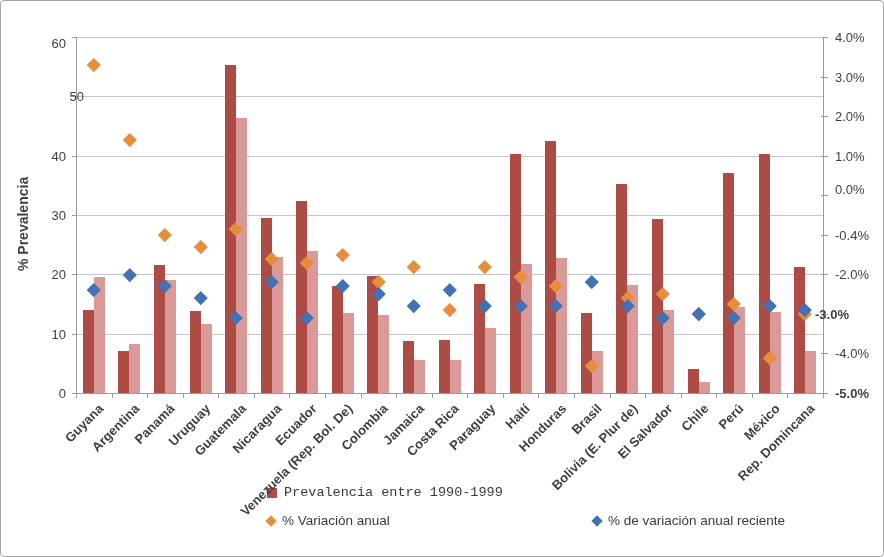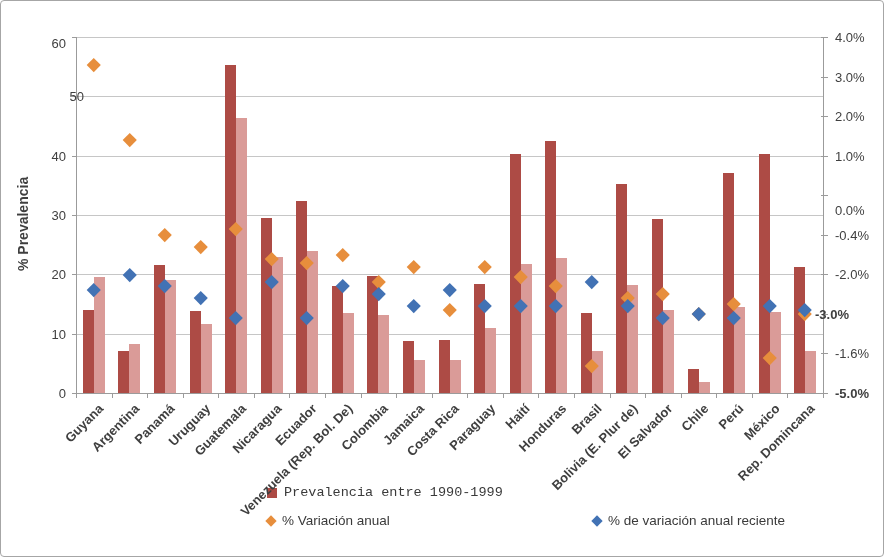--- a/index.html
+++ b/index.html
@@ -178,25 +178,25 @@
     <div class="ylab" style="left: 49px; top: 89.3333px;">50</div>
     <div class="ylab" style="left: 31px; top: 148.667px;">40</div>
     <div class="ylab" style="left: 31px; top: 208px;">30</div>
     <div class="ylab" style="left: 31px; top: 267.333px;">20</div>
     <div class="ylab" style="left: 31px; top: 326.667px;">10</div>
     <div class="ylab" style="left: 31px; top: 386px;">0</div>
     <div class="rlab" style="left: 834px; top: 30px;">4.0%</div>
     <div class="rlab" style="left: 834px; top: 69.5556px;">3.0%</div>
     <div class="rlab" style="left: 834px; top: 109.111px;">2.0%</div>
     <div class="rlab" style="left: 834px; top: 148.667px;">1.0%</div>
-    <div class="rlab" style="left: 834px; top: 203px;">0.0%</div>
+    <div class="rlab" style="left: 834px; top: 182px;">0.0%</div>
     <div class="rlab" style="left: 834px; top: 227.778px;">-0.4%</div>
     <div class="rlab" style="left: 834px; top: 267.333px;">-2.0%</div>
     <div class="rlab" style="left: 814px; top: 306.889px; font-weight: bold;">-3.0%</div>
-    <div class="rlab" style="left: 834px; top: 346.444px;">-1.6%</div>
+    <div class="rlab" style="left: 834px; top: 346.444px;">-4.0%</div>
     <div class="rlab" style="left: 834px; top: 386px; font-weight: bold;">-5.0%</div>
     <div class="catlab" style="top: 400px; right: 787.214px;">Guyana</div>
     <div class="catlab" style="top: 400px; right: 751.643px;">Argentina</div>
     <div class="catlab" style="top: 400px; right: 716.071px;">Panamá</div>
     <div class="catlab" style="top: 400px; right: 680.5px;">Uruguay</div>
     <div class="catlab" style="top: 400px; right: 644.929px;">Guatemala</div>
     <div class="catlab" style="top: 400px; right: 609.357px;">Nicaragua</div>
     <div class="catlab" style="top: 400px; right: 573.786px;">Ecuador</div>
     <div class="catlab" style="top: 400px; right: 538.214px;">Venezuela (Rep. Bol. De)</div>
     <div class="catlab" style="top: 400px; right: 502.643px;">Colombia</div>

